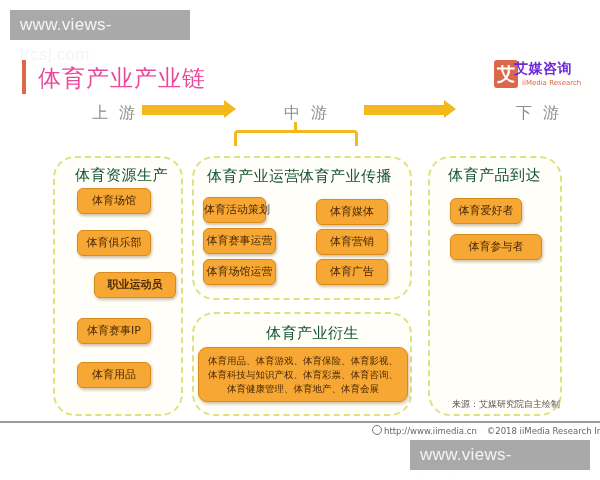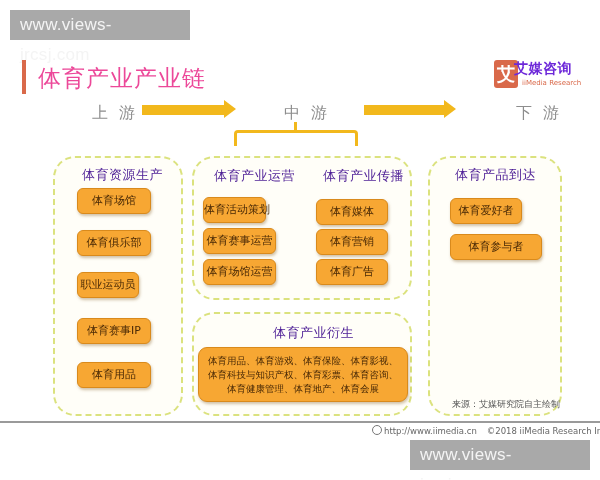--- a/index.html
+++ b/index.html
@@ -35,21 +35,21 @@
     border-top:9px solid transparent; border-bottom:9px solid transparent; border-left:12px solid #f2b81c; }
 
   .bracket { position:absolute; left:234px; top:130px; width:124px; height:16px;
     border:3px solid #f2b81c; border-bottom:none; border-radius:4px 4px 0 0; box-sizing:border-box; }
   .bracket-stem { position:absolute; left:294px; top:122px; width:3px; height:10px; background:#f2b81c; }
 
   .group {
     position:absolute; box-sizing:border-box;
     border:2px dashed #dbe27e; border-radius:22px; background:#fffef8;
   }
-  .group-title { position:absolute; font-size:13px; color:#4c1d95; white-space:nowrap; letter-spacing:0.5px;margin-left:7px; }
+  .group-title { position:absolute; font-size:15px; color:#14532d; white-space:nowrap; letter-spacing:0.5px; }
 
   .chip {
     position:absolute; box-sizing:border-box; height:26px;
     background:#f7a733; border:1px solid #d98a1c; border-radius:6px;
     box-shadow:1px 2px 3px rgba(120,80,20,0.35);
     font-size:11px; color:#4a2a06; text-align:center; line-height:24px; white-space:nowrap;
   }
   .derive-box {
     position:absolute; left:198px; top:347px; width:210px; height:55px; box-sizing:border-box;
     background:#f7a733; border:1px solid #d98a1c; border-radius:9px;
@@ -90,27 +90,27 @@
 <div class="stage" style="left:496px;margin-left:20px;">下 游</div>
 
 <div class="bracket-stem"></div>
 <div class="bracket"></div>
 
 <div class="group" style="left:53px; top:156px; width:130px; height:260px;">
   <div class="group-title" style="left:20px; top:8px;">体育资源生产</div>
 </div>
 <div class="chip" style="left:77px; top:188px; width:74px;">体育场馆</div>
 <div class="chip" style="left:77px; top:230px; width:74px;text-align:center;">体育俱乐部</div>
-<div class="chip" style="left:77px; top:272px; width:62px;">职业运动员</div>
+<div class="chip" style="left:94px; top:272px; width:82px;font-weight:bold;">职业运动员</div>
 <div class="chip" style="left:77px; top:318px; width:74px;">体育赛事IP</div>
 <div class="chip" style="left:77px; top:362px; width:74px;">体育用品</div>
 
 <div class="group" style="left:192px; top:156px; width:220px; height:144px;">
   <div class="group-title" style="left:13px; top:9px;">体育产业运营</div>
-  <div class="group-title" style="left:122px; top:9px;">体育产业传播</div>
+  <div class="group-title" style="left:105px; top:9px;">体育产业传播</div>
 </div>
 <div class="chip" style="left:203px; top:197px; width:63px;">体育活动策划</div>
 <div class="chip" style="left:203px; top:228px; width:73px;">体育赛事运营</div>
 <div class="chip" style="left:203px; top:259px; width:73px;">体育场馆运营</div>
 <div class="chip" style="left:316px; top:199px; width:72px;">体育媒体</div>
 <div class="chip" style="left:316px; top:229px; width:72px;">体育营销</div>
 <div class="chip" style="left:316px; top:259px; width:72px;">体育广告</div>
 
 <div class="group" style="left:192px; top:312px; width:220px; height:104px;">
   <div class="group-title" style="left:72px; top:10px;">体育产业衍生</div>

